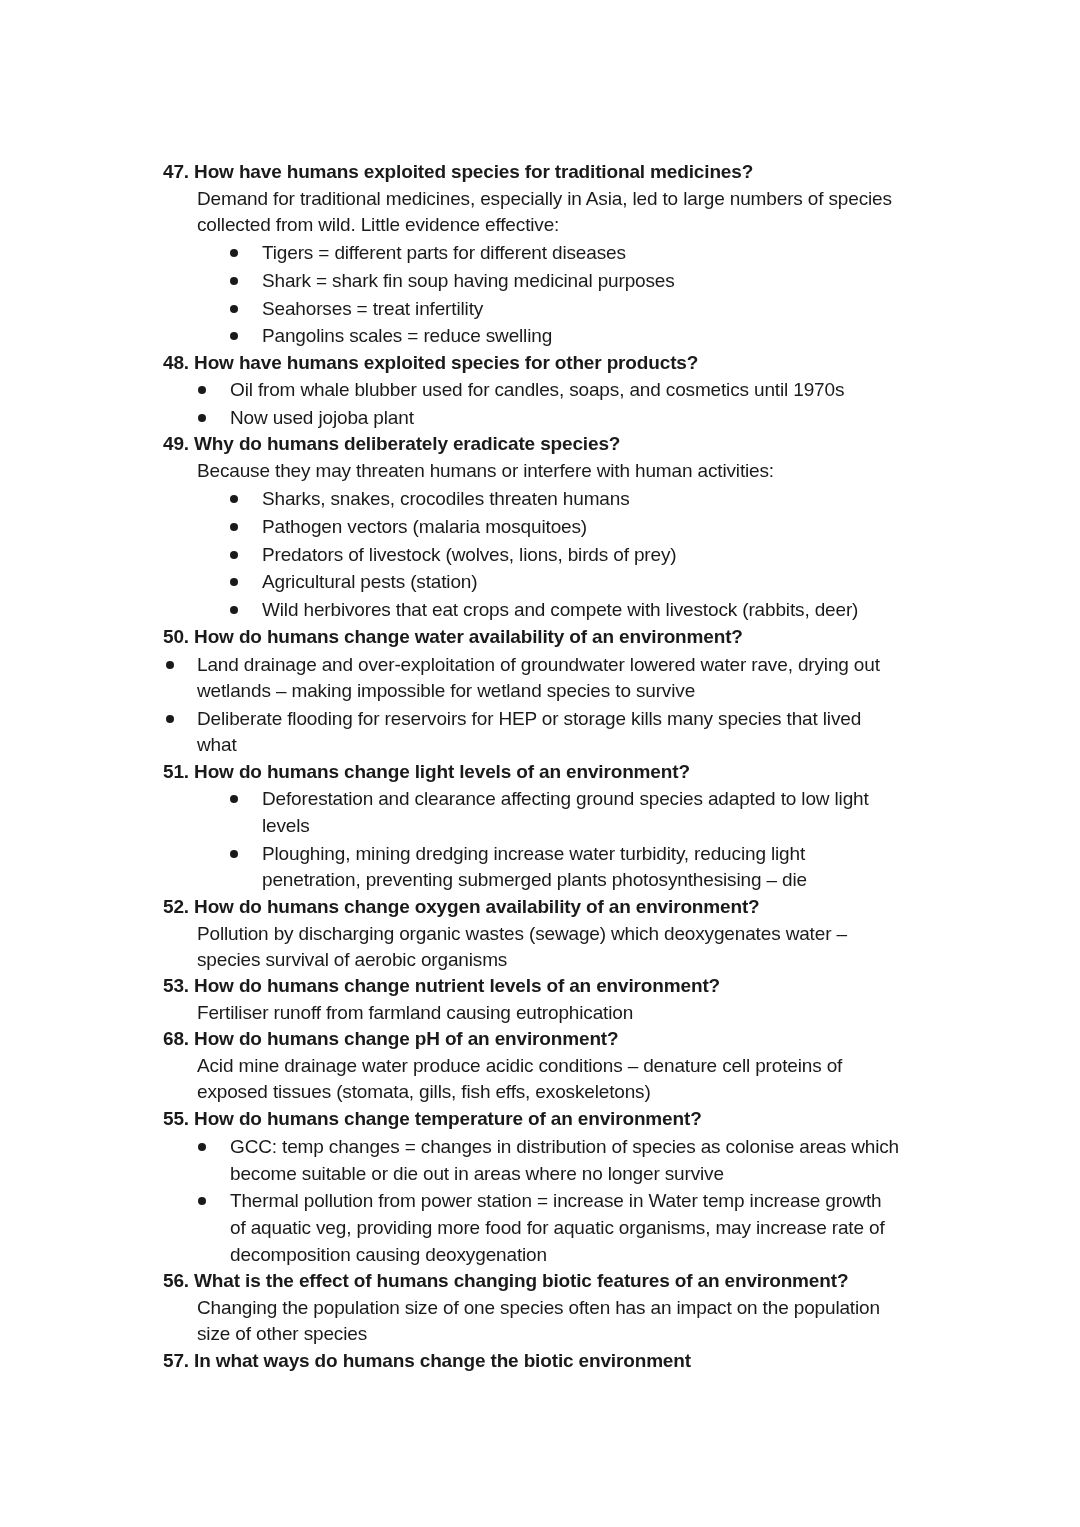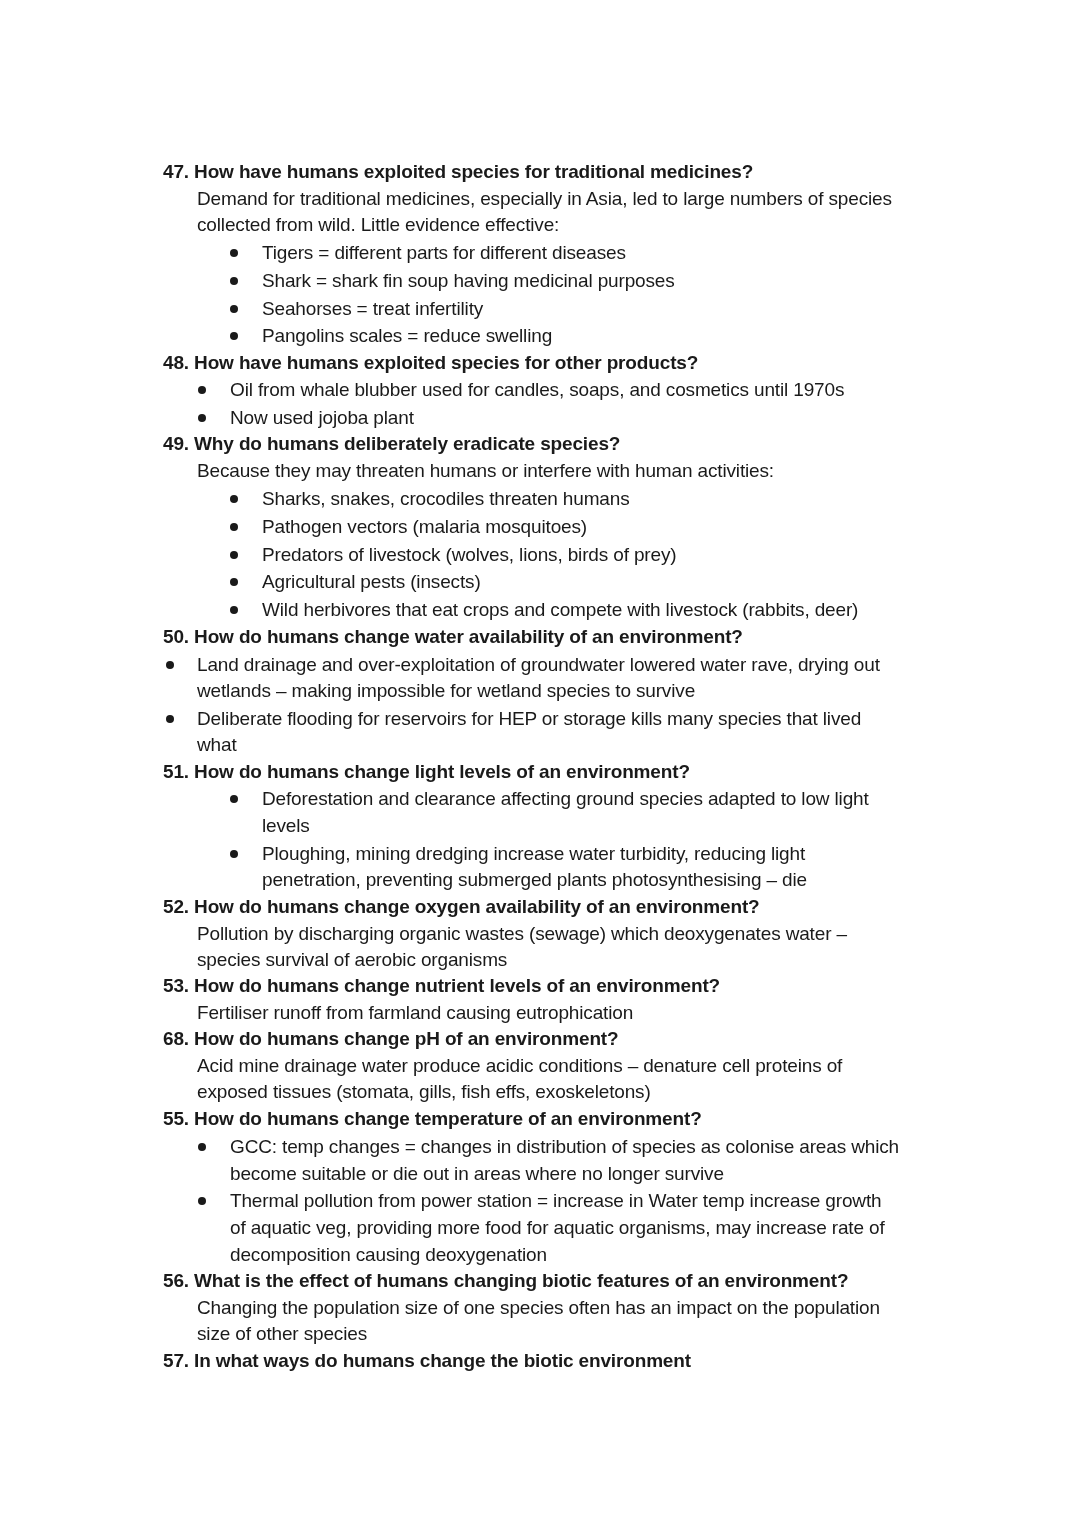--- a/index.html
+++ b/index.html
@@ -41,21 +41,21 @@
     <div class="line" style="left: 230px; top: 404px;">Now used jojoba plant</div>
     <div class="line q" style="left: 163px; top: 430px;">49. Why do humans deliberately eradicate species?</div>
     <div class="line" style="left: 197px; top: 457px;">Because they may threaten humans or interfere with human activities:</div>
     <span class="bullet-dot" style="left: 230px; top: 495px;"></span>
     <div class="line" style="left: 262px; top: 485px;">Sharks, snakes, crocodiles threaten humans</div>
     <span class="bullet-dot" style="left: 230px; top: 523px;"></span>
     <div class="line" style="left: 262px; top: 513px;">Pathogen vectors (malaria mosquitoes)</div>
     <span class="bullet-dot" style="left: 230px; top: 551px;"></span>
     <div class="line" style="left: 262px; top: 541px;">Predators of livestock (wolves, lions, birds of prey)</div>
     <span class="bullet-dot" style="left: 230px; top: 578px;"></span>
-    <div class="line" style="left: 262px; top: 568px;">Agricultural pests (insects)</div>
+    <div class="line" style="left: 262px; top: 568px;">Agricultural pests (station)</div>
     <span class="bullet-dot" style="left: 230px; top: 606px;"></span>
     <div class="line" style="left: 262px; top: 596px;">Wild herbivores that eat crops and compete with livestock (rabbits, deer)</div>
     <div class="line q" style="left: 163px; top: 623px;">50. How do humans change water availability of an environment?</div>
     <span class="bullet-dot" style="left: 166px; top: 661px;"></span>
     <div class="line" style="left: 197px; top: 677px;">wetlands – making impossible for wetland species to survive</div>
     <div class="line" style="left: 197px; top: 651px;">Land drainage and over-exploitation of groundwater lowered water rave, drying out</div>
     <span class="bullet-dot" style="left: 166px; top: 715px;"></span>
     <div class="line" style="left: 197px; top: 705px;">Deliberate flooding for reservoirs for HEP or storage kills many species that lived</div>
     <div class="line" style="left: 197px; top: 731px;">what</div>
     <div class="line q" style="left: 163px; top: 758px;">51. How do humans change light levels of an environment?</div>

